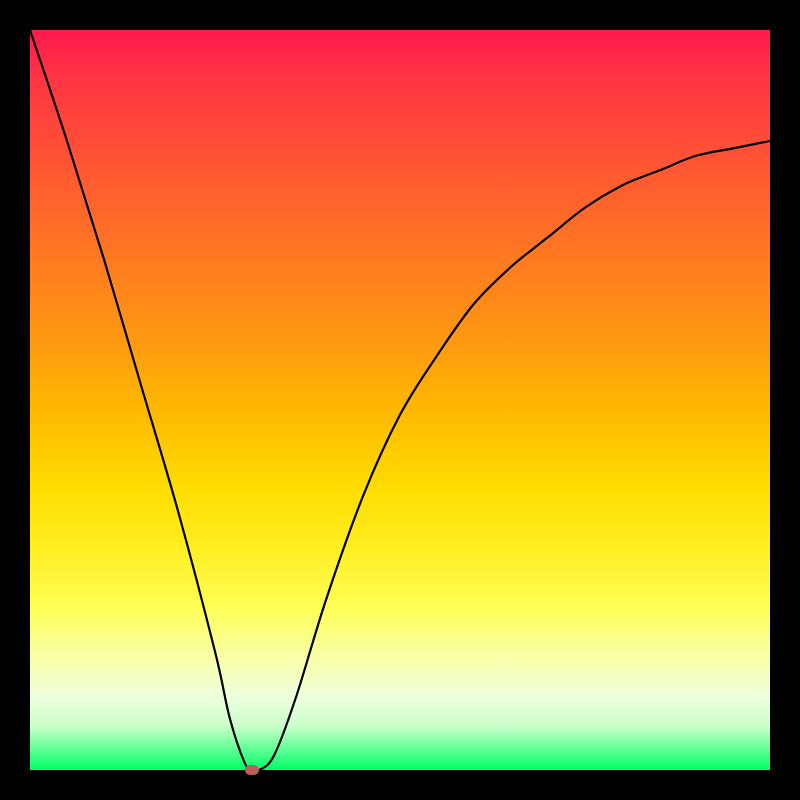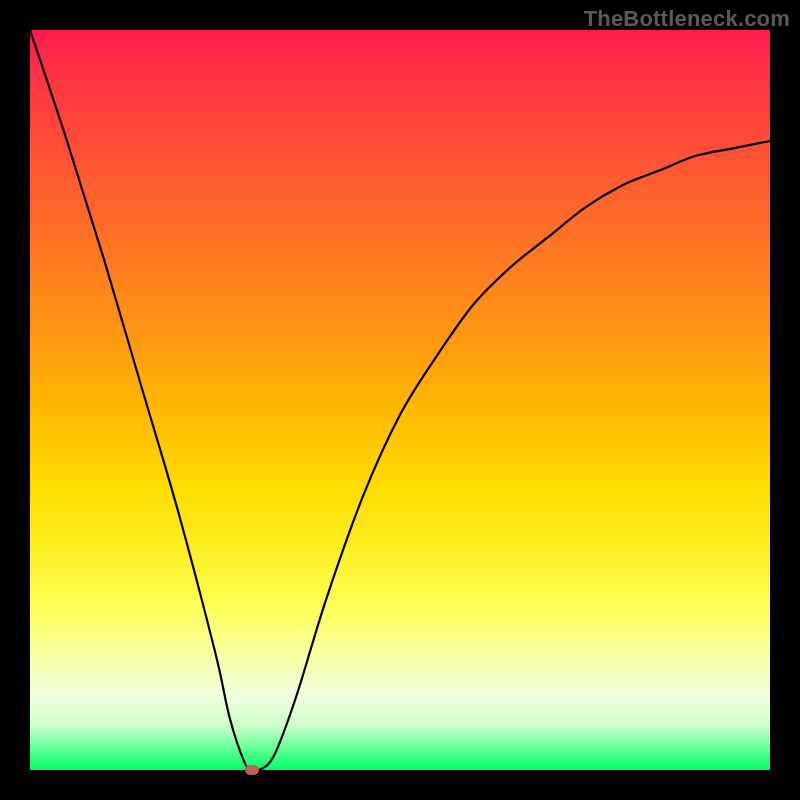--- a/index.html
+++ b/index.html
@@ -54,20 +54,19 @@
     height: 10px;
     background: #bb5f58;
     border-radius: 5px;
     transform: translate(-50%, -50%);
   }
 </style>
 </head>
 <body>
 
 <div class="frame">
-  <div class="watermark">TheBottleneck.com</div>
   <div class="plot">
     <svg class="curve" viewBox="0 0 740 740" preserveAspectRatio="none">
       <path id="curve-path" d="M 0 0 C 6.166666666666667 18.5, 24.666666666666664 72.76666666666665, 37 111 C 49.333333333333336 149.23333333333335, 61.666666666666664 188.70000000000005, 74 229.40000000000003 C 86.33333333333333 270.1, 98.66666666666667 313.26666666666665, 111 355.2 C 123.33333333333333 397.1333333333333, 135.66666666666666 436.6, 148 481 C 160.33333333333334 525.4, 176.36666666666667 587.0666666666667, 185 621.6 C 193.63333333333333 656.1333333333333, 194.86666666666667 669.7, 199.8 688.2 C 204.73333333333335 706.7, 210.9 723.9666666666667, 214.6 732.6 C 218.29999999999998 741.2333333333333, 219.53333333333333 738.7666666666667, 222 740 C 224.46666666666667 741.2333333333333, 225.7 742.4666666666667, 229.4 740 C 233.10000000000002 737.5333333333333, 238.03333333333336 737.5333333333334, 244.20000000000002 725.2 C 250.36666666666667 712.8666666666667, 257.76666666666665 691.9, 266.4 666 C 275.0333333333333 640.1, 284.9 603.0999999999999, 296 569.8 C 307.1 536.5, 320.6666666666667 497.0333333333333, 333 466.2 C 345.3333333333333 435.3666666666667, 357.66666666666663 408.23333333333335, 370 384.8 C 382.33333333333337 361.3666666666667, 394.66666666666674 344.09999999999997, 407.00000000000006 325.59999999999997 C 419.33333333333337 307.09999999999997, 431.6666666666667 288.6, 444 273.8 C 456.3333333333333 259, 468.6666666666667 247.89999999999995, 481 236.79999999999995 C 493.3333333333333 225.69999999999996, 505.6666666666667 217.0666666666667, 518 207.20000000000005 C 530.3333333333334 197.3333333333334, 542.6666666666666 186.23333333333338, 555 177.60000000000002 C 567.3333333333334 168.96666666666667, 579.6666666666666 161.56666666666666, 592 155.39999999999998 C 604.3333333333334 149.2333333333333, 616.6666666666666 145.53333333333322, 629 140.5999999999999 C 641.3333333333334 135.6666666666666, 653.6666666666666 129.50000000000006, 666 125.80000000000007 C 678.3333333333334 122.10000000000008, 690.6666666666666 120.86666666666666, 703 118.39999999999998 C 715.3333333333334 115.9333333333333, 733.8333333333334 112.23333333333333, 740 111" fill="none" stroke="#000" stroke-width="2.2" stroke-linejoin="round" stroke-linecap="round"></path>
     </svg>
     <div id="marker" class="marker" style="left: 222px; top: 740px;"></div>
   </div>
 </div>
 
 </body></html>

